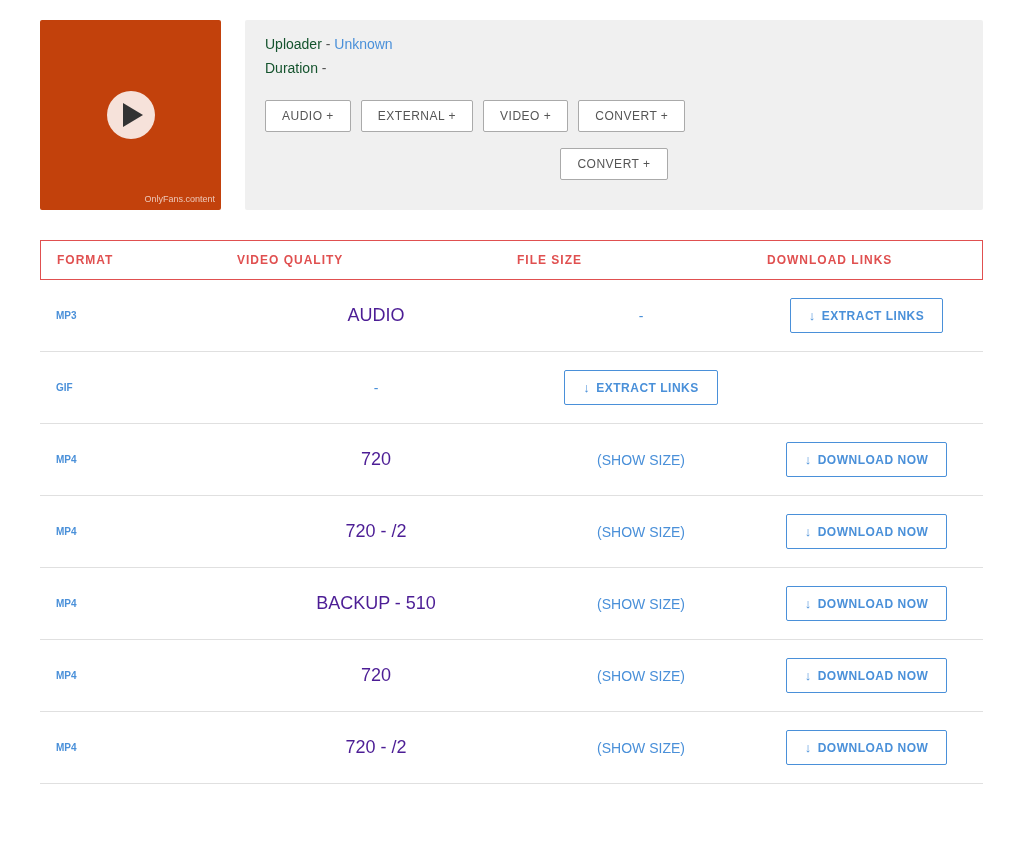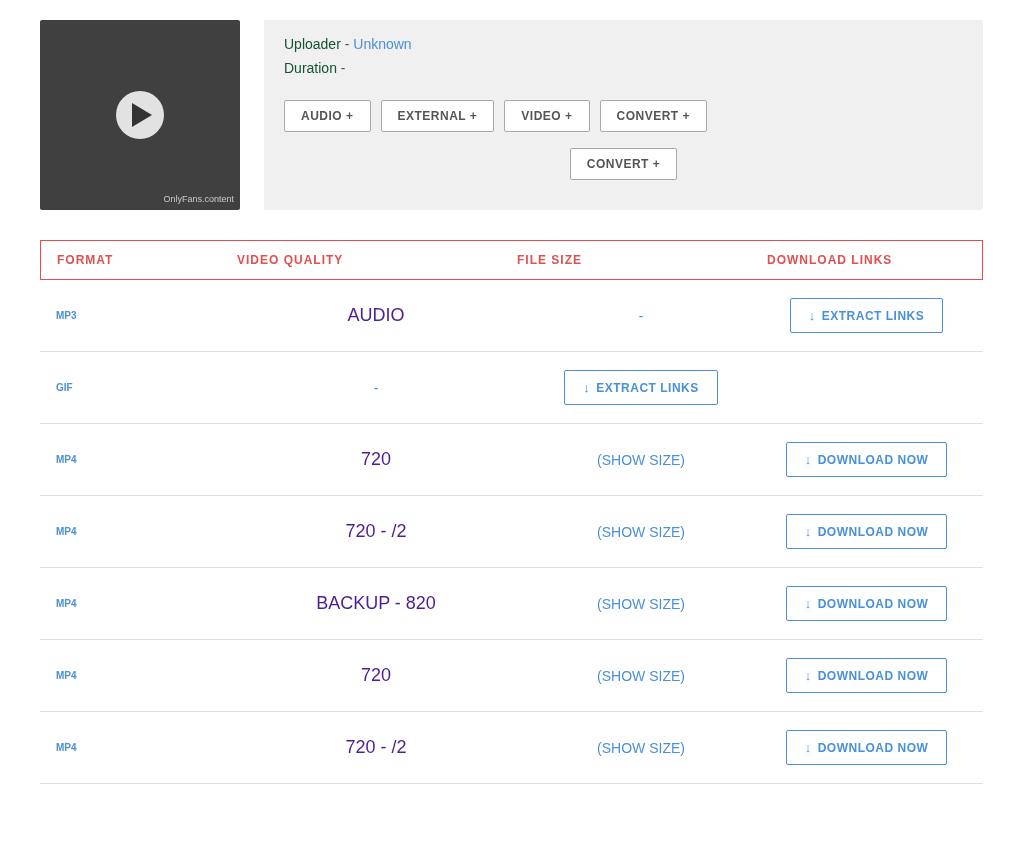--- a/index.html
+++ b/index.html
@@ -11,23 +11,23 @@
     }
 
     
     .top-section {
       display: flex;
       gap: 24px;
       margin-bottom: 30px;
     }
 
     .video-thumbnail {
-      width: 200px;
+      width: 181px;
       height: 190px;
-      background: #404040;
+      background: #c2410c;
       border-radius: 2px;
       position: relative;
       flex-shrink: 0;
       overflow: hidden;
     }
 
     .video-thumbnail .play-btn {
       position: absolute;
       top: 50%;
       left: 50%;
@@ -88,21 +88,21 @@
       gap: 10px;
       margin-top: 16px;
       align-items: center;
     }
 
     .action-btn {
       border: 1.5px solid #aaa;
       background: #fff;
       color: #555;
       font-size: 12px;
-      font-weight: bold;
+      font-weight: normal;
       letter-spacing: 0.5px;
       padding: 8px 16px;
       cursor: pointer;
       border-radius: 2px;
     }
 
     .buttons-second-row {
       display: flex;
       justify-content: center;
       margin-top: 8px;
@@ -269,21 +269,21 @@
     <div class="size-cell"><span style="color:#4a90d9;cursor:pointer;">(SHOW SIZE)</span></div>
     <div class="action-cell">
       <button class="download-btn">
         <span class="arrow-down">↓</span>
         <span>DOWNLOAD NOW</span>
       </button>
     </div>
   </div>
       <div class="table-row-item">
     <div class="format-cell">MP4</div>
-    <div class="quality-cell">BACKUP - 820</div>
+    <div class="quality-cell">BACKUP - 510</div>
     <div class="size-cell"><span style="color:#4a90d9;cursor:pointer;">(SHOW SIZE)</span></div>
     <div class="action-cell">
       <button class="download-btn">
         <span class="arrow-down">↓</span>
         <span>DOWNLOAD NOW</span>
       </button>
     </div>
   </div>
       <div class="table-row-item">
     <div class="format-cell">MP4</div>

